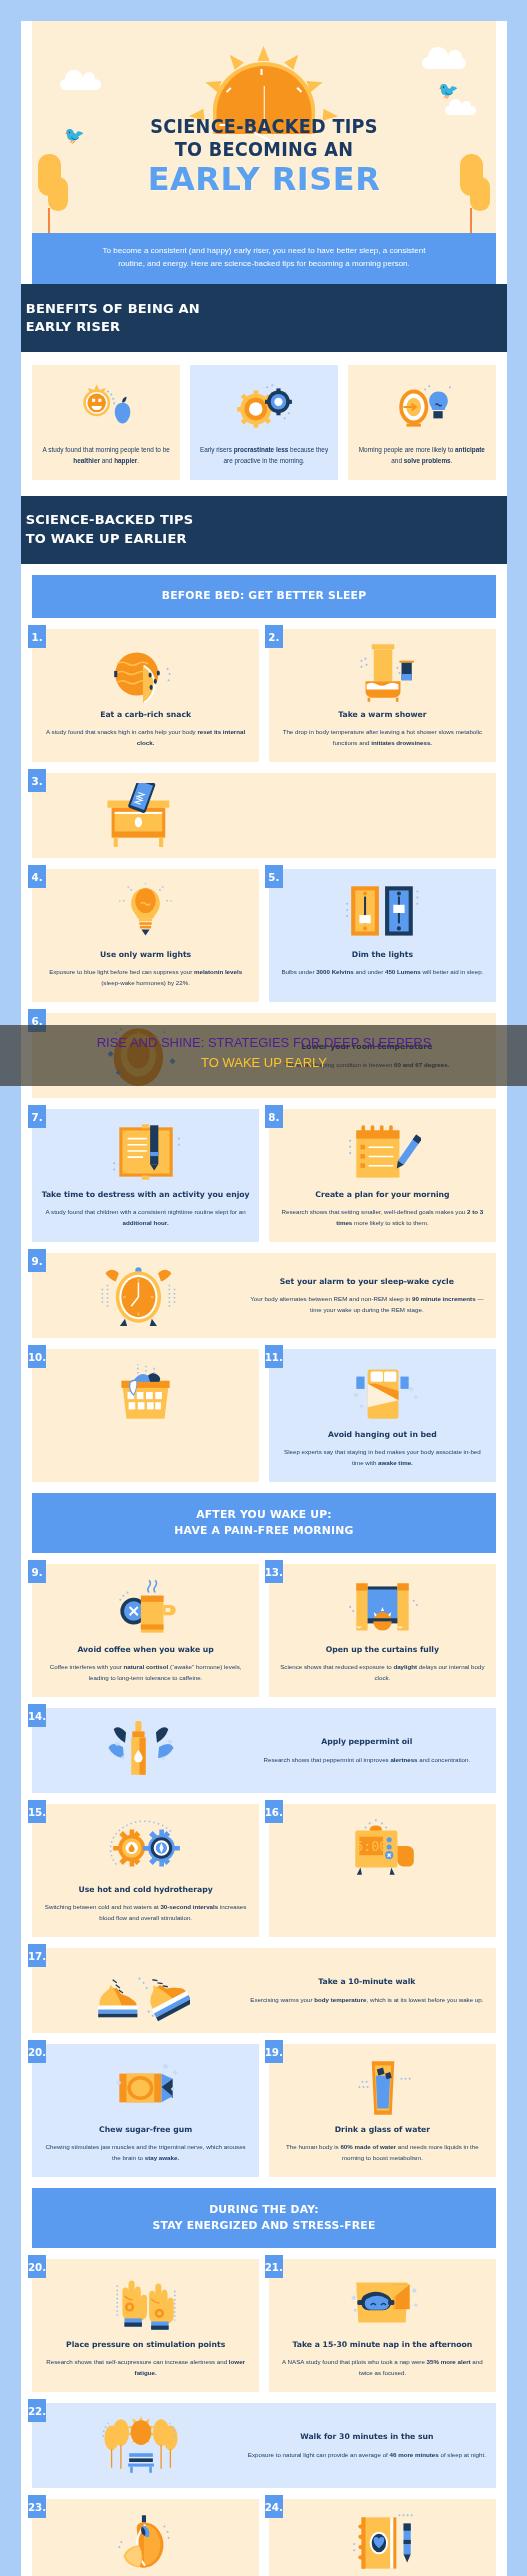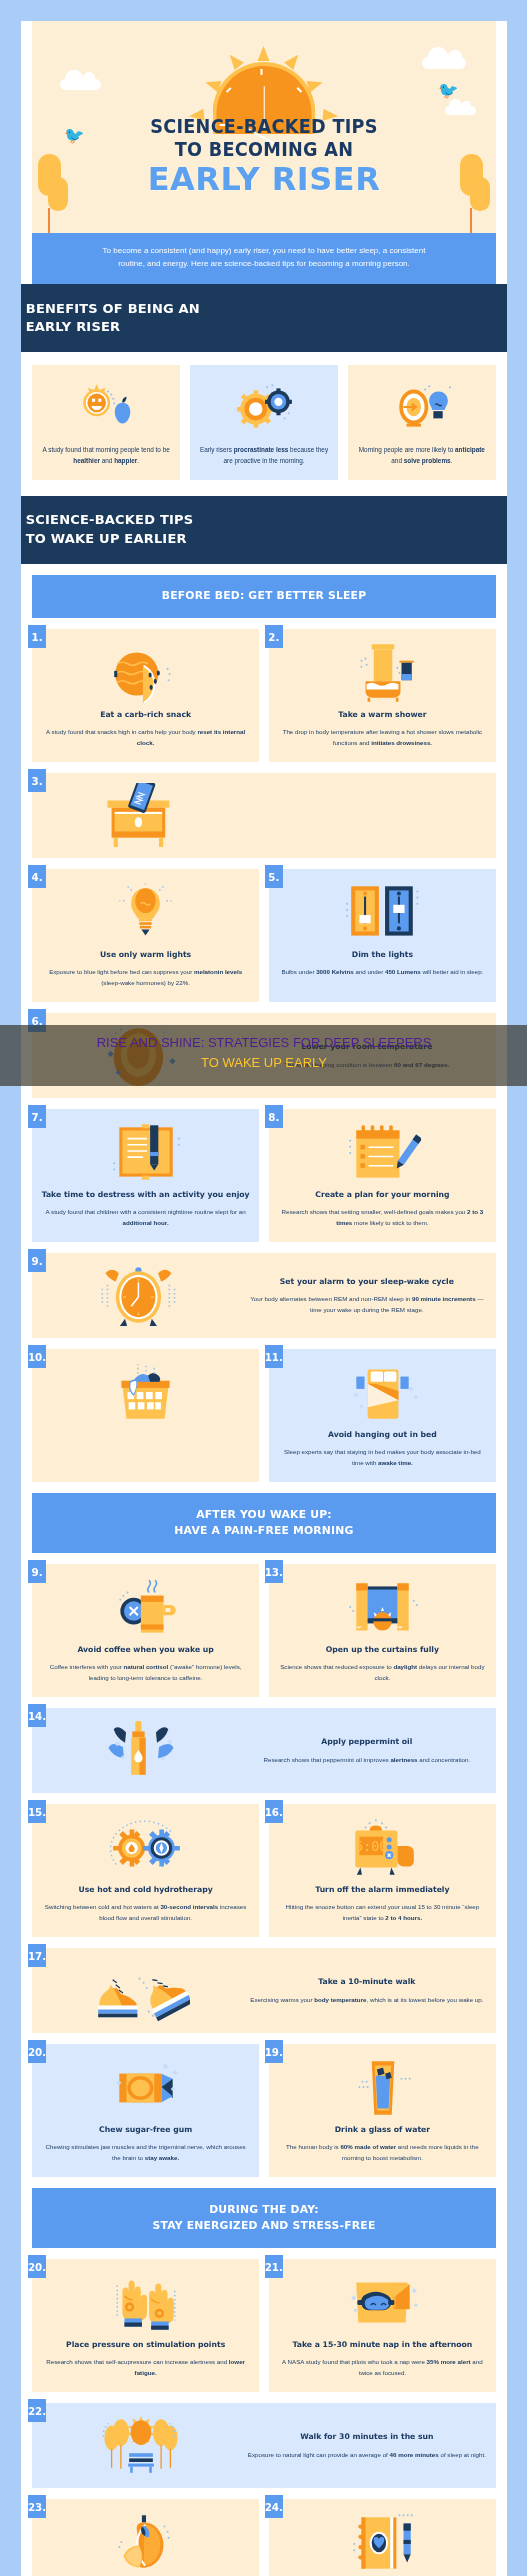--- a/index.html
+++ b/index.html
@@ -768,24 +768,20 @@
                 <path d="M92 96l7 14H89z" fill="#1b3a5c"></path>
                 <g fill="#9cc2e8">
                   <circle cx="50" cy="10" r="2"></circle>
                   <circle cx="62" cy="4" r="2"></circle>
                   <circle cx="74" cy="10" r="2"></circle>
                   <circle cx="42" cy="18" r="2"></circle>
                   <circle cx="82" cy="18" r="2"></circle>
                 </g>
               </svg>
             </div>
-            <div class="body">
-              <h3>Turn off the alarm immediately</h3>
-              <p>Hitting the snooze button can extend your usual 15 to 30 minute “sleep inertia” state to <b>2 to 4 hours.</b></p>
-            </div>
           </div>
         </div>
         <div class="row">
           <div class="tip cream wide">
             <div class="num">17.</div>
             <div class="art">
               <svg width="98" height="66" viewBox="0 0 190 128">
                 <path d="M14 92q0-18 12-26 8-5 10-14 4 10 12 6l8 12q14 4 24 12 8 6 6 12H14z" fill="#ffc14d"></path>
                 <path d="M36 52q4 10 12 6l8 12q14 4 24 12 8 6 6 12H58q-8-24-22-42z" fill="#f7941e"></path>
                 <rect x="12" y="92" width="76" height="8" fill="#fff"></rect>

